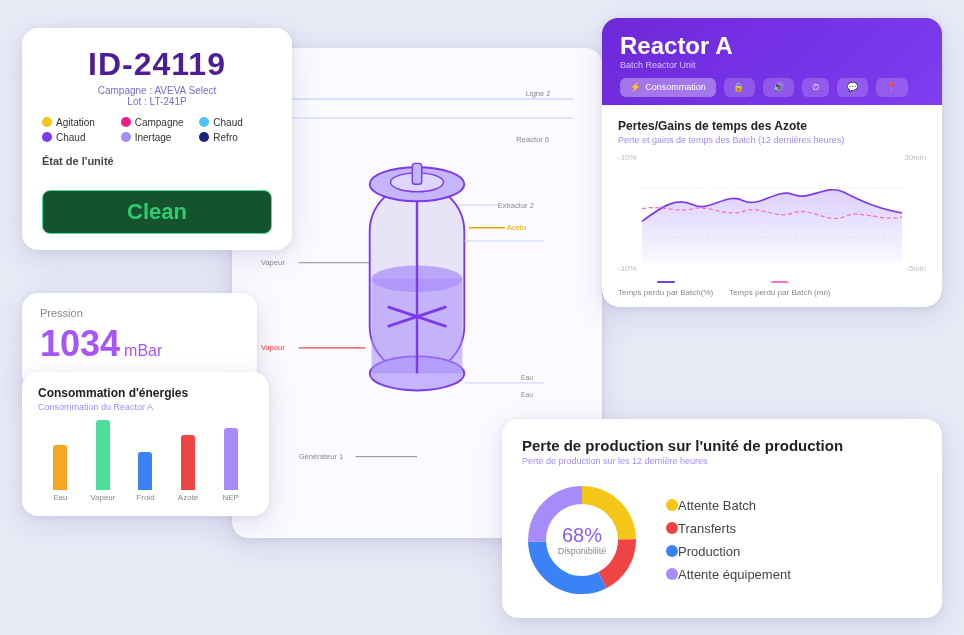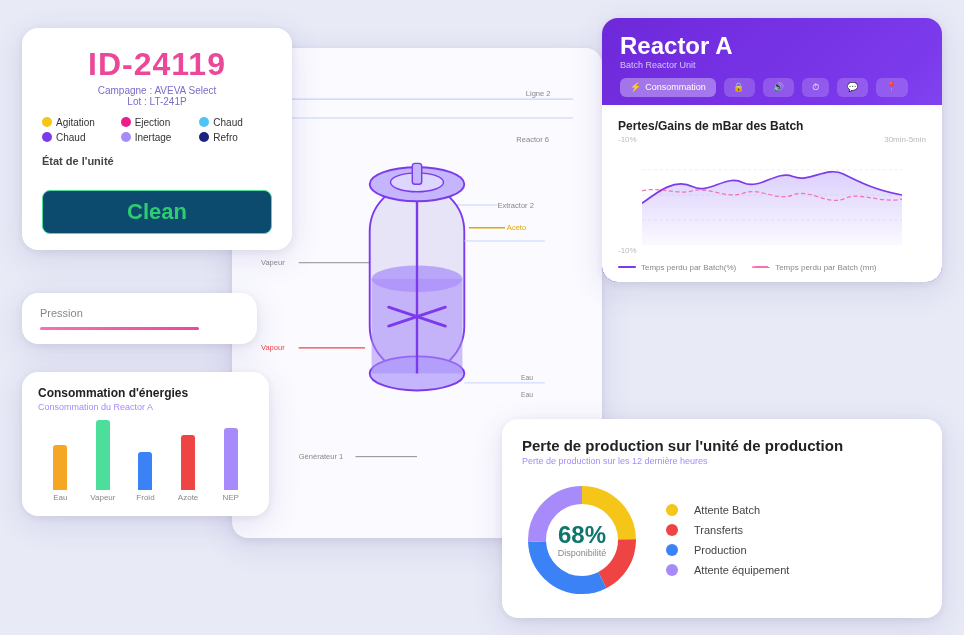--- a/index.html
+++ b/index.html
@@ -33,21 +33,21 @@
     .card-id {
       width: 270px;
       top: 10px;
       left: 0;
       padding: 18px 20px 16px 20px;
       z-index: 3;
     }
     .card-id .id-title {
       font-size: 32px;
       font-weight: 800;
-      color: #ec4899;
+      color: #4c1d95;
       text-align: center;
       letter-spacing: 1px;
     }
     .card-id .id-campaign {
       font-size: 10px;
       color: #7c6bc9;
       text-align: center;
       margin-top: 2px;
     }
     .card-id .id-lot {
@@ -83,21 +83,21 @@
     .tag-dot.purple-light { background: #a78bfa; }
     .tag-dot.navy { background: #1a237e; }
 
     .unit-state-label {
       font-size: 11px;
       color: #444;
       margin-bottom: 23px;
       font-weight: 600;
     }
     .state-badge {
-      background: #0c4a6e;
+      background: #14532d;
       border: 1.5px solid #4cde9a;
       border-radius: 8px;
       text-align: center;
       padding: 8px 0;
       font-size: 22px;
       font-weight: 700;
       color: #2ecc71;
     }
 
     
@@ -264,37 +264,38 @@
       justify-content: space-between;
       font-size: 8px;
       color: #bbb;
     }
     .chart-y-labels-right {
       position: absolute;
       right: 0;
       top: 0;
       height: 100%;
       display: flex;
-      flex-direction: row;
+      flex-direction: column;
       justify-content: space-between;
       font-size: 8px;
       color: #bbb;
       text-align: right;
     }
     .chart-legend {
       display: flex;
       gap: 16px;
       margin-top: 8px;
     }
     .legend-item {
       display: flex;
       align-items: center;
       gap: 5px;
       font-size: 8px;
       color: #888;
+      flex-direction: column;
     }
     .legend-line {
       width: 18px;
       height: 2px;
       border-radius: 1px;
     }
     .legend-line.purple-line { background: #7c3aed; }
     .legend-line.pink-line { background: #f472b6; border-top: 1px dashed #f472b6; }
 
     
@@ -328,39 +329,39 @@
       flex-shrink: 0;
     }
     .donut-center-text {
       position: absolute;
       top: 50%;
       left: 50%;
       transform: translate(-50%, -50%);
       text-align: center;
     }
     .donut-percent {
-      font-size: 24px;
-      font-weight: 700;
-      color: #0f766e;
+      font-size: 20px;
+      font-weight: 400;
+      color: #8b5cf6;
       line-height: 1.1;
     }
     .donut-label {
       font-size: 9px;
       color: #888;
     }
     .production-legend {
       display: flex;
       flex-direction: column;
       gap: 8px;
     }
     .prod-legend-item {
       display: flex;
       align-items: center;
-      gap: 16px;
-      font-size: 11px;
+      gap: 0;
+      font-size: 13px;
       color: #444;
     }
     .prod-dot {
       width: 12px;
       height: 12px;
       border-radius: 50%;
       flex-shrink: 0;
     }
     .prod-dot.yellow { background: #f5c518; }
     .prod-dot.red { background: #ef4444; }
@@ -376,21 +377,21 @@
     <div class="id-title">ID-24119</div>
     <div class="id-campaign">Campagne : AVEVA Select</div>
     <div class="id-lot">Lot : LT-241P</div>
     <div class="tags-grid">
       <div class="tag-item">
         <span class="tag-dot yellow"></span>
         <span>Agitation</span>
       </div>
       <div class="tag-item">
         <span class="tag-dot pink"></span>
-        <span>Ejection</span>
+        <span>Campagne</span>
       </div>
       <div class="tag-item">
         <span class="tag-dot blue-light"></span>
         <span>Chaud</span>
       </div>
       <div class="tag-item">
         <span class="tag-dot purple"></span>
         <span>Chaud</span>
       </div>
       <div class="tag-item">
@@ -401,20 +402,24 @@
         <span class="tag-dot navy"></span>
         <span>Refro</span>
       </div>
     </div>
     <div class="unit-state-label">État de l'unité</div>
     <div class="state-badge">Clean</div>
   </div>
 
   <div class="card card-pressure">
     <div class="pressure-label">Pression</div>
+    <div class="pressure-value">
+      <span>1034</span>
+      <span class="pressure-unit">mBar</span>
+    </div>
     <div class="pressure-bar"></div>
   </div>
 
   <div class="card card-energy">
     <div class="energy-title">Consommation d'énergies</div>
     <div class="energy-subtitle">Consommation du Reactor A</div>
     <div class="bar-chart">
       <div class="bar-group">
         <div class="bar" style="height:45px;background:#f5a623;"></div>
         <div class="bar-label">Eau</div>
@@ -508,21 +513,22 @@
         </div>
         <div class="reactor-tab">
           <span>💬</span>
         </div>
         <div class="reactor-tab">
           <span>📍</span>
         </div>
       </div>
     </div>
     <div class="reactor-chart-area">
-      <div class="chart-title">Pertes/Gains de mBar des Batch</div>
+      <div class="chart-title">Pertes/Gains de temps des Azote</div>
+      <div class="chart-subtitle">Perte et gains de temps des Batch (12 dernières heures)</div>
       <div class="line-chart-container">
         <div class="chart-y-labels">
           <span>-10%</span>
           <span></span>
           <span>-10%</span>
         </div>
         <div class="chart-y-labels-right">
           <span>30min</span>
           <span></span>
           <span>-5min</span>

